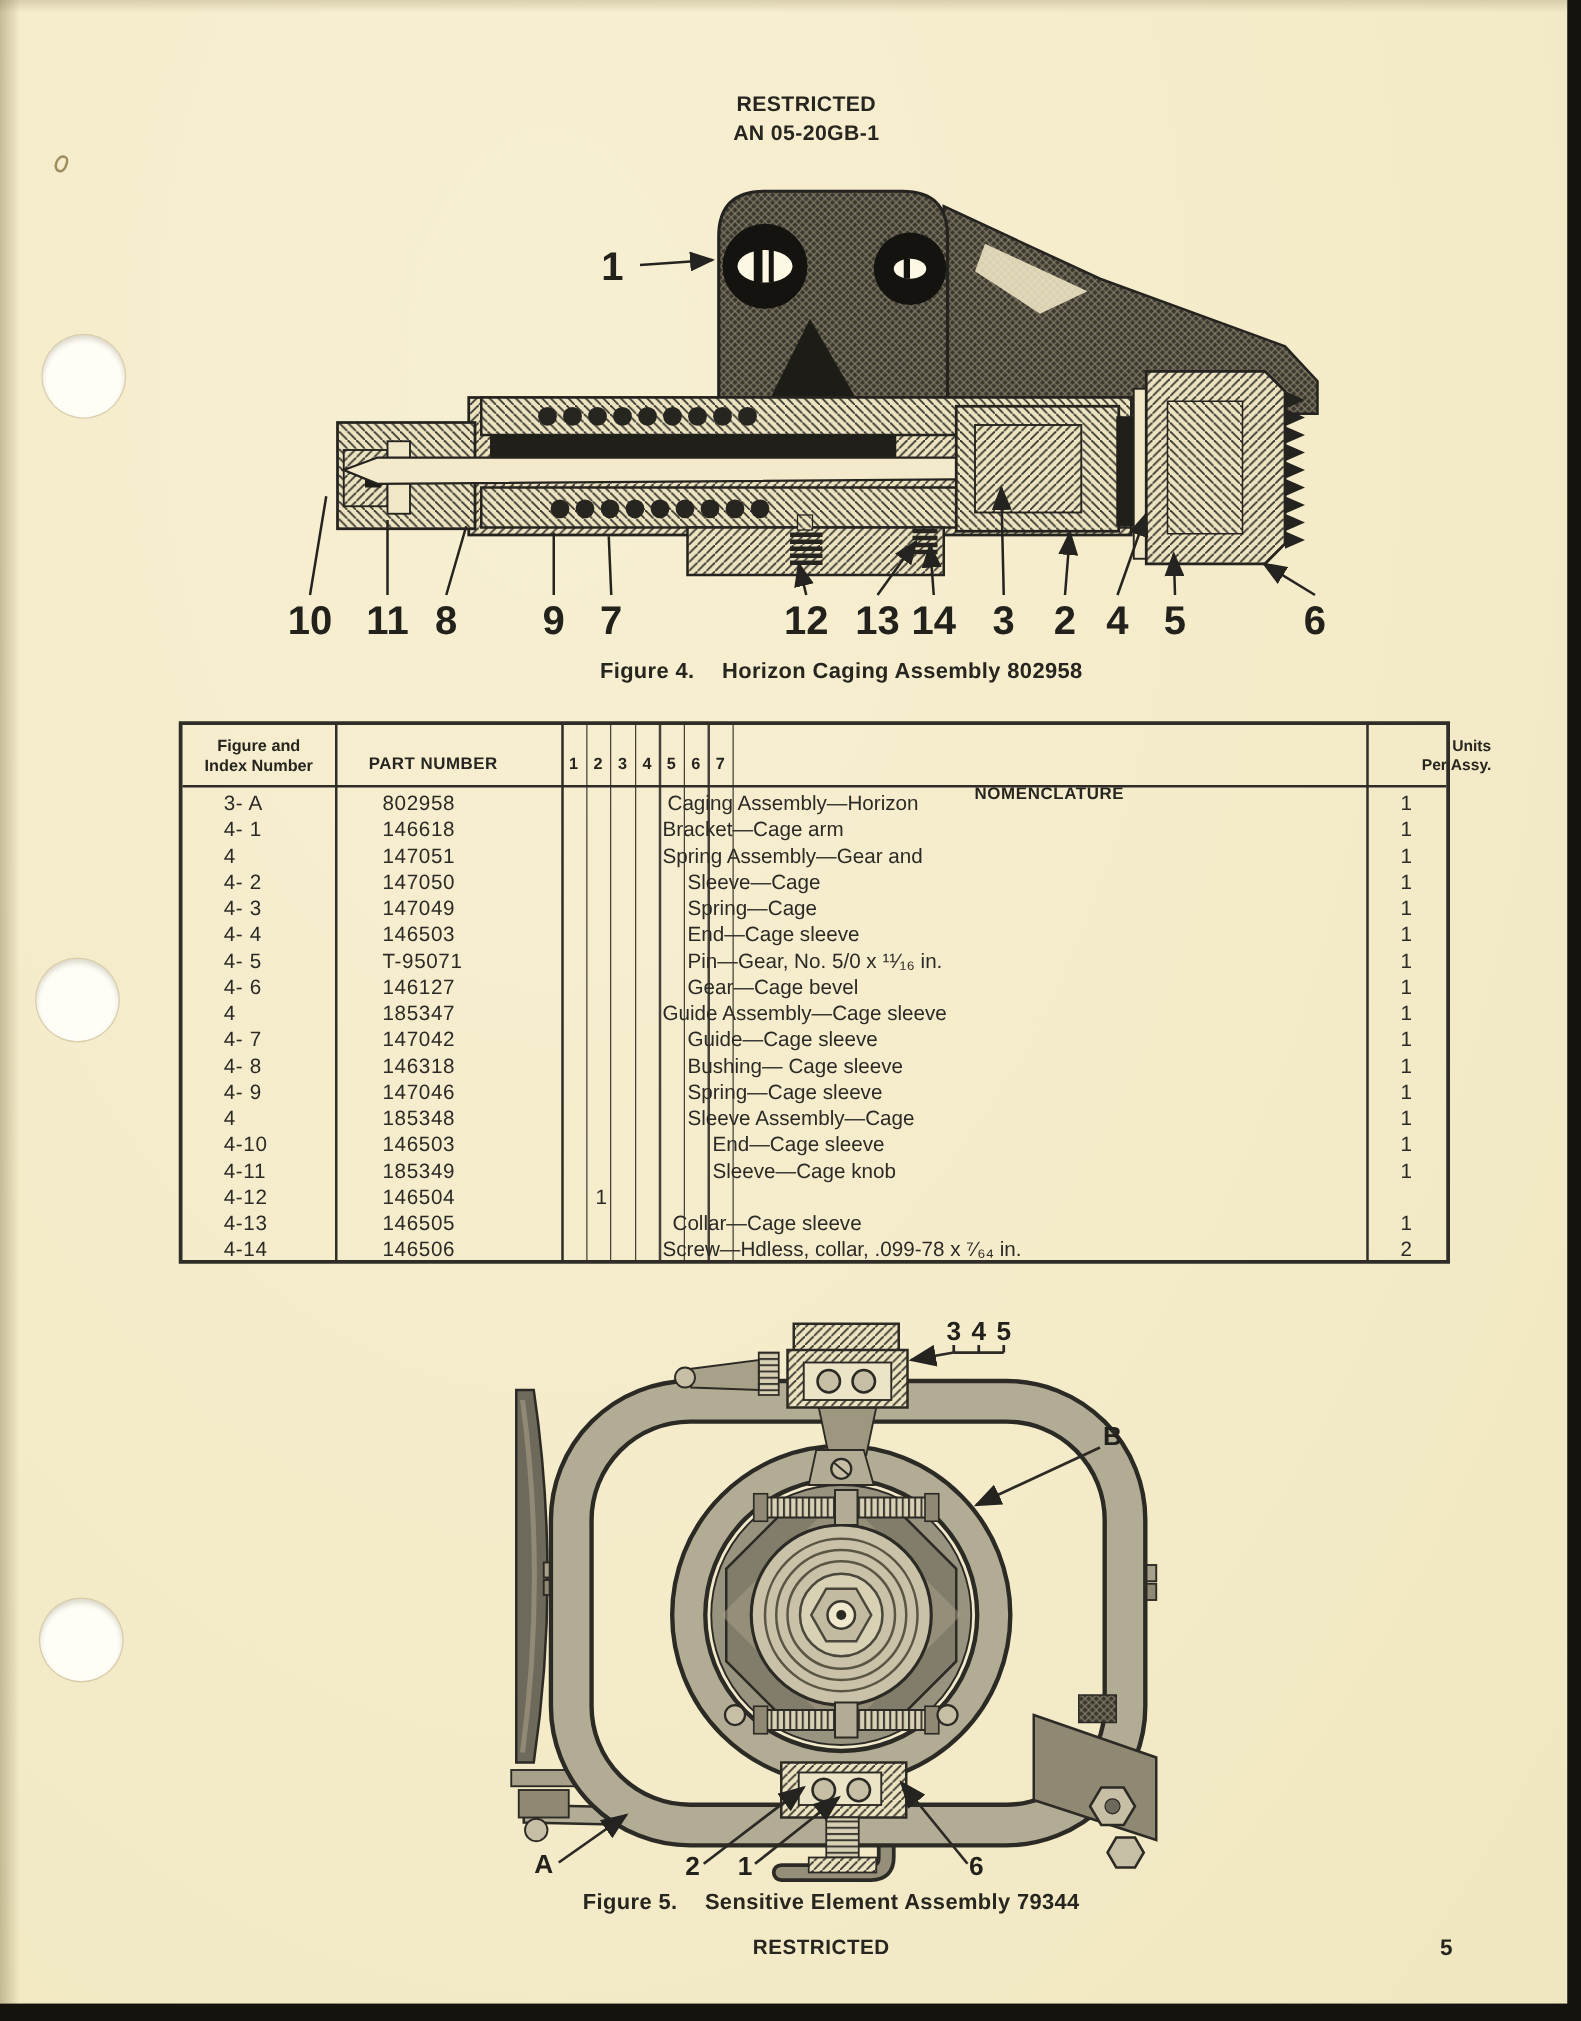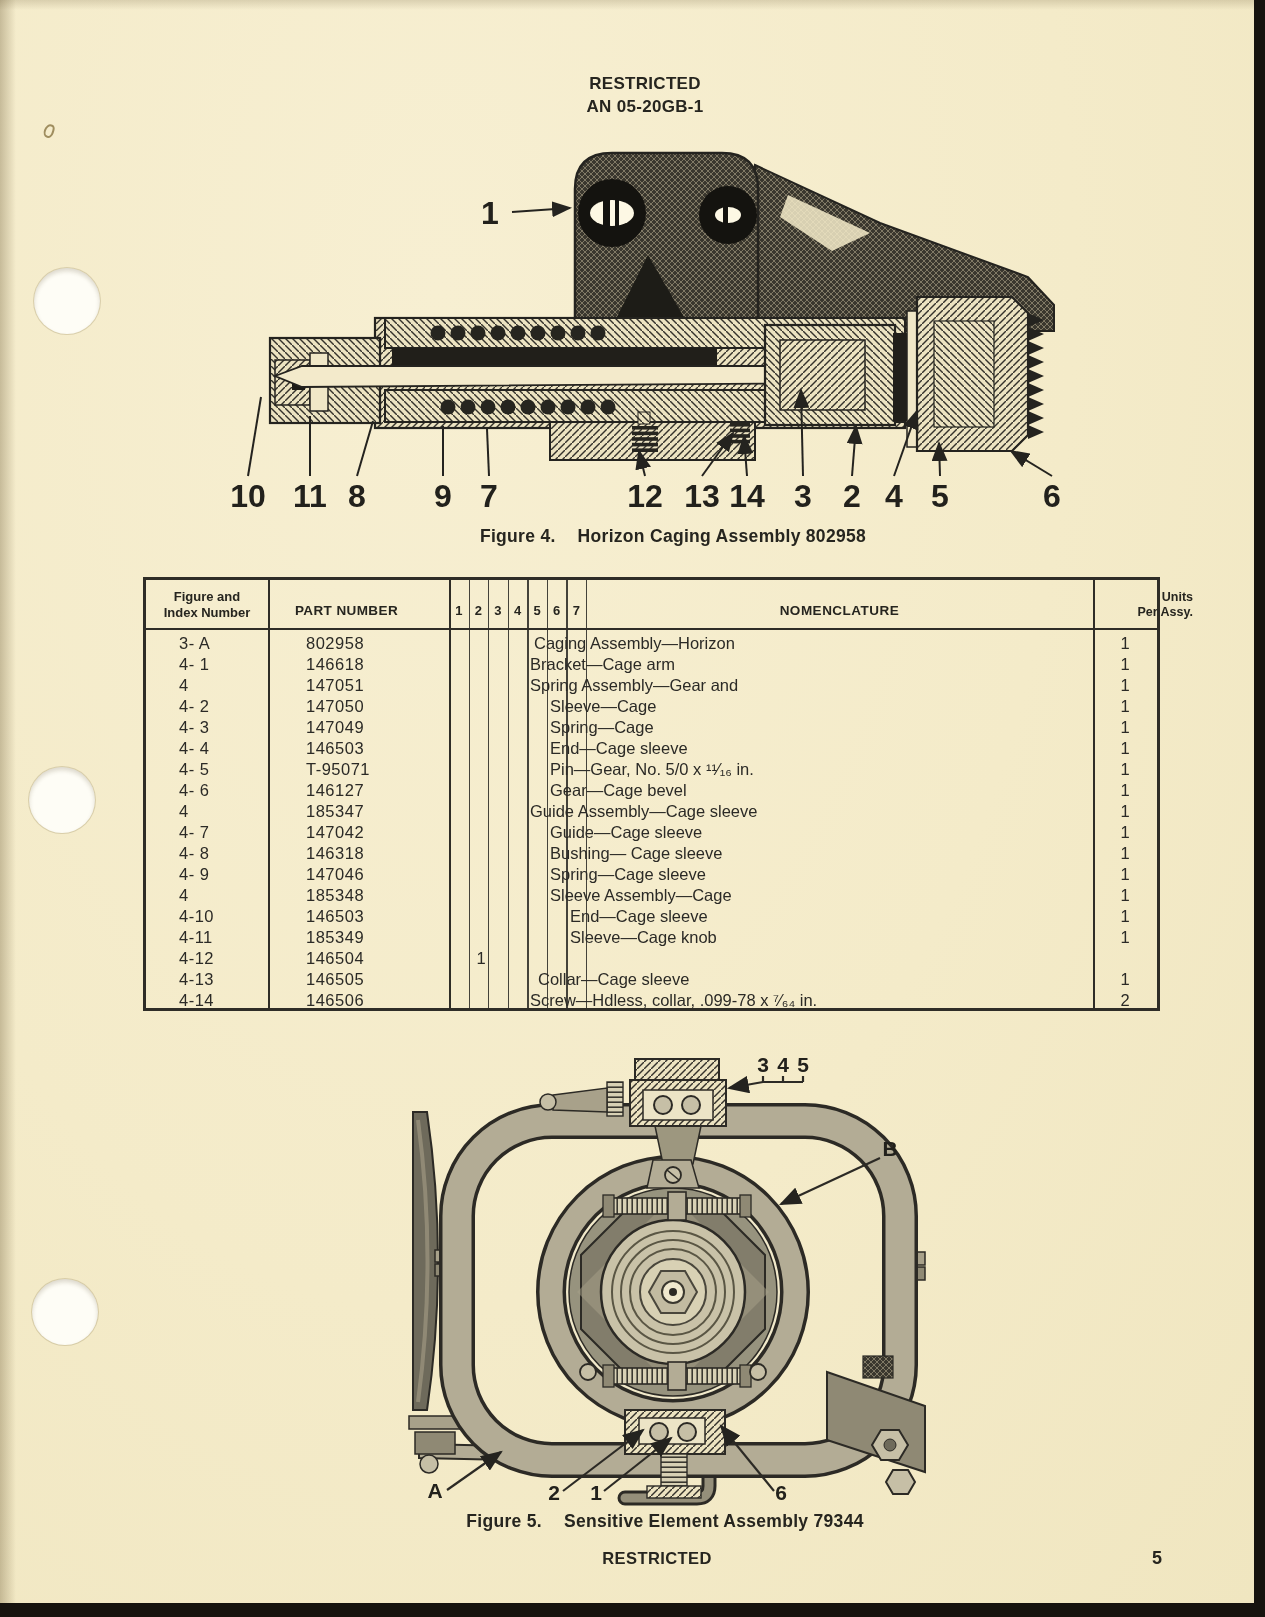--- a/index.html
+++ b/index.html
@@ -55,21 +55,21 @@
     border:3px solid #2f2d27;box-sizing:border-box;background:transparent;}
   .vline{position:absolute;top:0;bottom:0;background:#2f2d27;}
   .vline.thin{width:1.4px;background:#44423a;}
   .vline.main{width:2px;}
   .hsep{position:absolute;left:0;right:0;top:48px;height:2px;background:#2f2d27;}
   .th{position:absolute;top:0;height:48px;font-weight:bold;color:#26251f;}
   .th-index{left:0;width:122px;font-size:13px;line-height:16px;text-align:center;padding-top:9px;}
   .th-part{left:122px;width:157px;font-size:13.5px;text-align:center;padding-top:23px;letter-spacing:.4px;}
   .th-digits{left:303px;width:137px;display:flex;padding-top:23px;}
   .th-digits span{flex:1;text-align:center;font-size:13px;font-weight:bold;}
-  .th-nomen{left:440px;width:507px;font-size:13.5px;text-align:center;padding-top:23px;letter-spacing:.5px;}
+  .th-nomen{left:440px;width:507px;font-size:13.5px;text-align:center;padding-top:23px;letter-spacing:.5px;margin-top:24px;}
   .th-units{left:947px;width:64px;font-size:12.5px;line-height:15px;text-align:right;padding-top:10px;margin-left:36px;}
   .t-body{position:absolute;left:0;top:50px;right:0;bottom:0;padding-top:3px;z-index:2;}
   .t-row{display:flex;height:21px;line-height:21px;font-size:16.5px;color:#2b2a26;}
   .c-idx{width:122px;padding-left:33px;box-sizing:border-box;white-space:pre;letter-spacing:.5px;}
   .c-part{width:181px;padding-left:38px;box-sizing:border-box;letter-spacing:.5px;}
   .c-nomen{width:644px;box-sizing:border-box;white-space:pre;}
   .c-units{width:64px;text-align:center;}
 </style>
 </head>
 <body>

